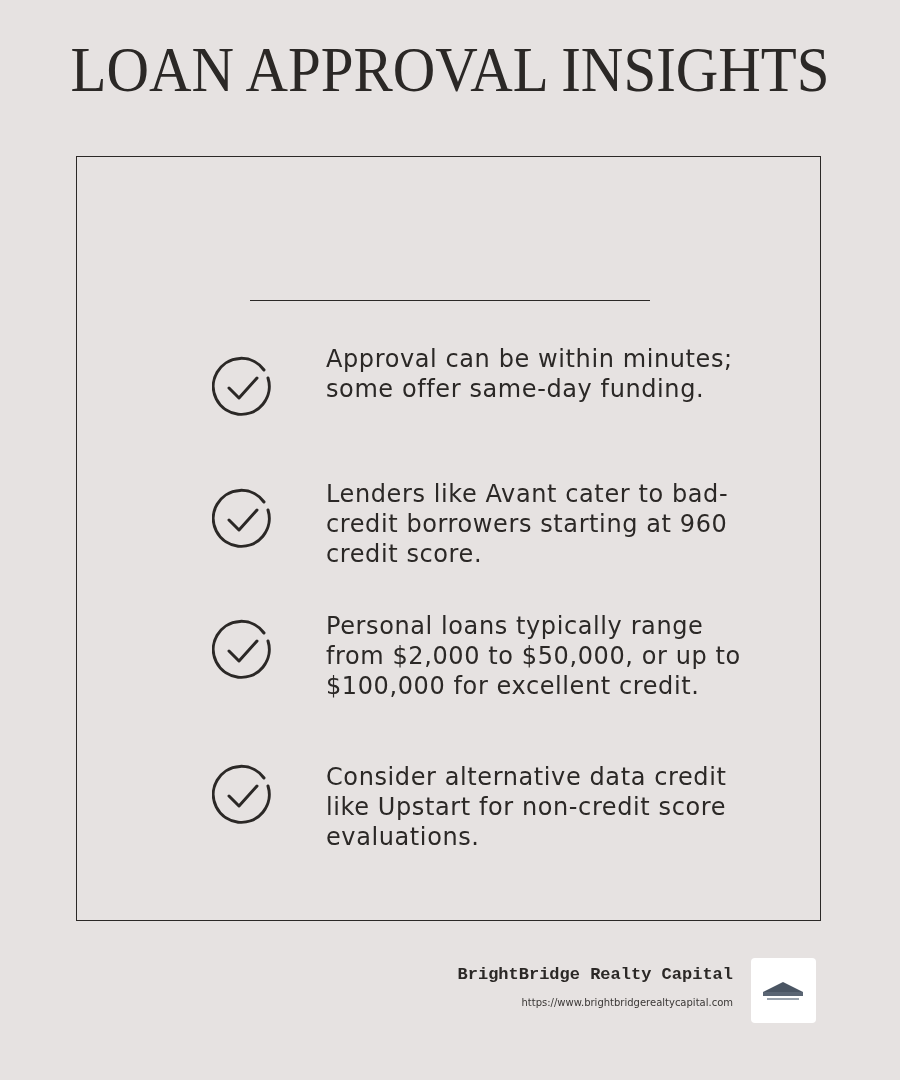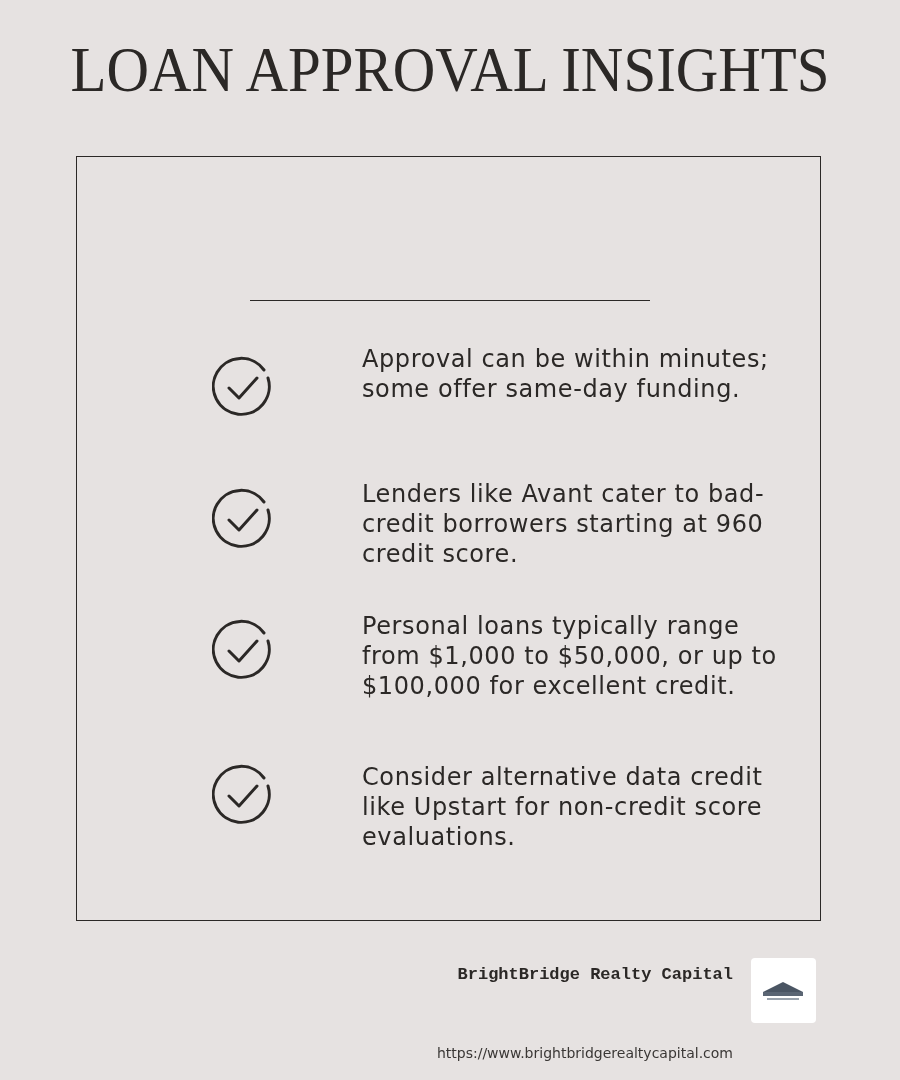--- a/index.html
+++ b/index.html
@@ -2,23 +2,23 @@
 <html><head>
 <meta charset="utf-8">
 <style>
   html,body{margin:0;padding:0;}
   body{width:900px;height:1080px;background:#e6e2e1;position:relative;overflow:hidden;font-family:"DejaVu Sans","Liberation Sans",sans-serif;color:#2b2826;}
   .title{position:absolute;left:0;top:34px;width:900px;text-align:center;font-family:"Liberation Serif","DejaVu Serif",serif;font-size:64px;letter-spacing:0px;color:#2b2826;transform:scaleX(0.92);line-height:72px;}
   .box{position:absolute;left:76px;top:156px;width:745px;height:765px;border:1.5px solid #2b2826;box-sizing:border-box;}
   .rule{position:absolute;left:250px;top:300px;width:400px;height:0;border-top:1.5px solid #2b2826;}
   .item{position:absolute;left:212px;width:540px;}
   .check{position:absolute;left:0;width:62px;height:62px;}
-  .text{position:absolute;left:114px;top:0;width:420px;font-size:24px;line-height:30px;letter-spacing:0.6px;color:#2b2826;margin-left:36px;}
+  .text{position:absolute;left:114px;top:0;width:420px;font-size:24px;line-height:30px;letter-spacing:0.6px;color:#2b2826;}
   .brand{position:absolute;right:167px;top:965px;font-family:Liberation Mono, monospace;font-weight:bold;font-size:17px;color:#2b2826;text-align:right;}
-  .url{position:absolute;right:167px;top:997px;font-size:14px;color:#3a3735;text-align:right;margin-top:48px;}
+  .url{position:absolute;right:167px;top:997px;font-size:10px;color:#3a3735;text-align:right;}
   .logo{position:absolute;left:751px;top:958px;width:65px;height:65px;background:#fff;border-radius:4px;}
 </style>
 </head>
 <body>
 
 <div class="title">LOAN APPROVAL INSIGHTS</div>
 
 <div class="box"></div>
 <div class="rule"></div>
 
@@ -36,21 +36,21 @@
     <path d="M17 32 L27 42 L45 22" fill="none" stroke="#2b2826" stroke-width="3" stroke-linecap="round" stroke-linejoin="round"></path>
   </svg>
   <div class="text">Lenders like Avant cater to bad-credit borrowers starting at 960 credit score.</div>
 </div>
 
 <div class="item" style="top:611px;">
   <svg class="check" style="top:8px;" viewBox="0 0 62 62">
     <path d="M52 14 A28 28 0 1 0 56 22" fill="none" stroke="#2b2826" stroke-width="3" stroke-linecap="round"></path>
     <path d="M17 32 L27 42 L45 22" fill="none" stroke="#2b2826" stroke-width="3" stroke-linecap="round" stroke-linejoin="round"></path>
   </svg>
-  <div class="text">Personal loans typically range from $1,000 to $50,000, or up to $100,000 for excellent credit.</div>
+  <div class="text">Personal loans typically range from $2,000 to $50,000, or up to $100,000 for excellent credit.</div>
 </div>
 
 <div class="item" style="top:762px;">
   <svg class="check" style="top:2px;" viewBox="0 0 62 62">
     <path d="M52 14 A28 28 0 1 0 56 22" fill="none" stroke="#2b2826" stroke-width="3" stroke-linecap="round"></path>
     <path d="M17 32 L27 42 L45 22" fill="none" stroke="#2b2826" stroke-width="3" stroke-linecap="round" stroke-linejoin="round"></path>
   </svg>
   <div class="text">Consider alternative data credit like Upstart for non-credit score evaluations.</div>
 </div>
 

